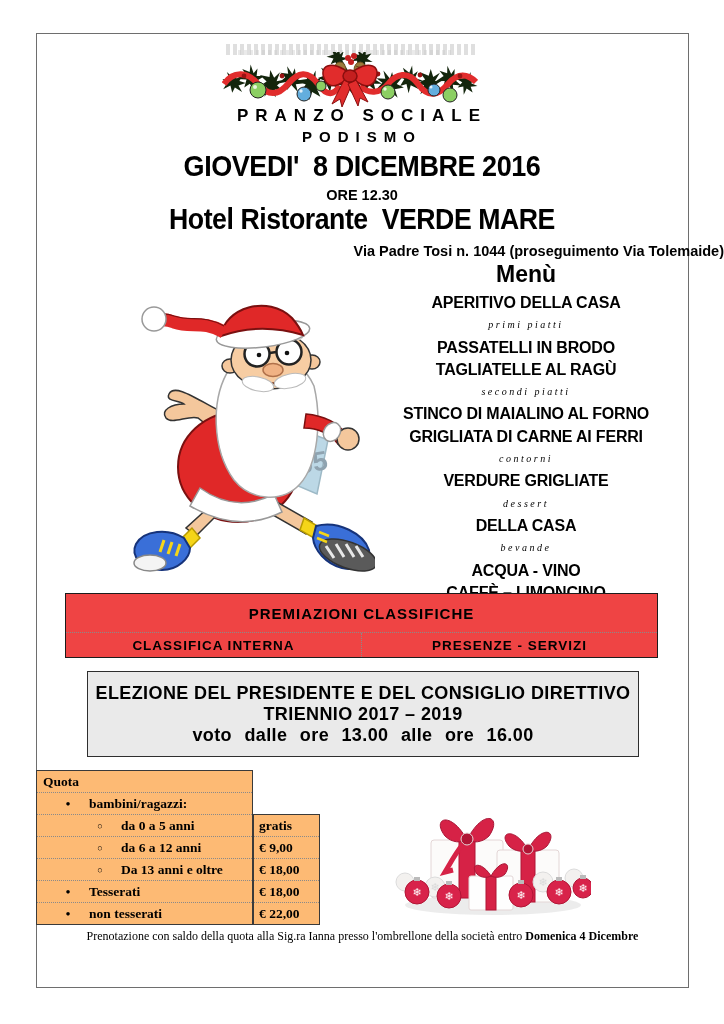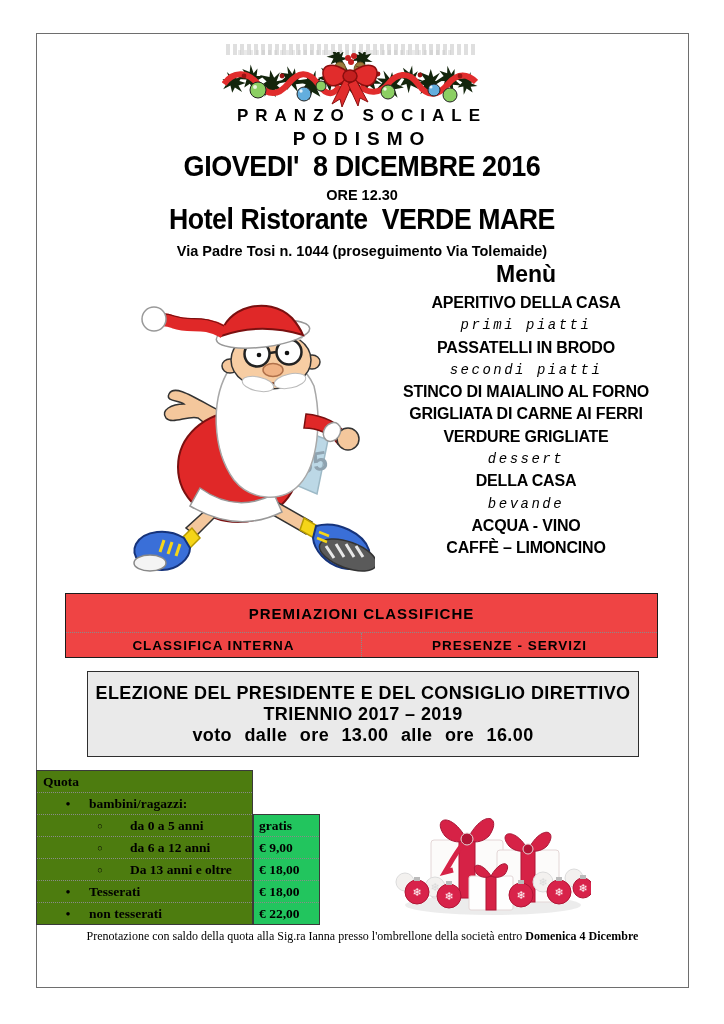--- a/index.html
+++ b/index.html
@@ -10,58 +10,58 @@
   
   .ghost{position:absolute;left:226px;top:44px;width:252px;height:11px;opacity:.45;
          background:repeating-linear-gradient(90deg,#b9b9b9 0 4px,transparent 4px 7px);
          filter:blur(.6px);}
   .ghost2{position:absolute;left:238px;top:50px;width:215px;height:5px;opacity:.35;
          background:repeating-linear-gradient(90deg,#c4c4c4 0 3px,transparent 3px 6px);
          filter:blur(.6px);}
   .garland{position:absolute;left:222px;top:52px;width:256px;height:56px;}
   .ctr{position:absolute;left:0;width:724px;text-align:center;white-space:pre-wrap;}
   .t-pranzo{top:106px;font-size:17px;font-weight:bold;letter-spacing:7px;}
-  .t-podismo{top:128px;font-size:19px;font-weight:bold;letter-spacing:7px;}
+  .t-podismo{top:128px;font-size:15px;font-weight:bold;letter-spacing:7px;}
   .t-date{top:149px;font-size:30px;font-weight:bold;transform:scaleX(.9);letter-spacing:-.5px;}
   .t-ore{top:187px;font-size:14.5px;font-weight:bold;}
   .t-venue{top:203px;font-size:29px;font-weight:bold;transform:scaleX(.92);letter-spacing:-.5px;}
-  .t-addr{top:243px;font-size:14.5px;font-weight:bold;}
+  .t-addr{top:243px;font-size:14.5px;font-weight:bold;text-align:right;}
   .santa{position:absolute;left:120px;top:282px;width:255px;height:300px;}
   .menu{position:absolute;left:378px;top:261px;width:296px;text-align:center;}
   .menu-title{font-size:23px;font-weight:bold;margin-bottom:4px;}
   .mi{font-size:16px;font-weight:bold;line-height:22.3px;letter-spacing:-.2px;}
-  .mc{font-family:Liberation Mono, monospace;font-style:italic;font-size:14px;
+  .mc{font-family:Liberation Serif, serif;font-style:italic;font-size:10px;
       line-height:22.3px;letter-spacing:2.5px;}
   .prem{position:absolute;left:65px;top:593px;width:593px;height:65px;box-sizing:border-box;
         border:1.5px solid #1c1c1c;display:flex;flex-direction:column;}
   .prem-title{flex:0 0 38px;display:flex;align-items:center;justify-content:center;
         font-size:15px;font-weight:bold;letter-spacing:1px;border-bottom:1px dotted #8a8a8a;}
   .prem-cells{flex:1;display:flex;}
   .prem-cell{flex:1;display:flex;align-items:center;justify-content:center;
         font-size:13.5px;font-weight:bold;letter-spacing:1px;}
   .prem-cell.left{border-right:1px dotted #8a8a8a;}
   .elez{position:absolute;left:87px;top:671px;width:552px;height:86px;box-sizing:border-box;
         border:1.5px solid #2e2e2e;display:flex;flex-direction:column;align-items:center;
         justify-content:center;text-align:center;font-size:18px;font-weight:bold;
         line-height:21px;letter-spacing:.4px;}
   .elez .l3{word-spacing:7px;}
   .quota-labels{position:absolute;left:36px;top:770px;width:217px;height:155px;
-        box-sizing:border-box;border:1px solid #3a3a3a;background:#4d7c0f;display:flex;
+        box-sizing:border-box;border:1px solid #3a3a3a;background:#fdba74;display:flex;
         flex-direction:column;font-family:"Liberation Serif",serif;font-weight:bold;
         font-size:13.5px;}
   .qrow{flex:1;display:flex;align-items:center;}
   .qrow + .qrow{border-top:1px dotted #8a8a8a;}
   .q-head{padding-left:6px;}
   .blt{display:inline-block;text-align:center;}
   .lvl1 .blt{width:14px;margin-left:24px;font-size:13px;}
   .lvl2 .blt{width:14px;margin-left:56px;font-size:9px;}
   .lvl1 .qlab{margin-left:14px;}
-  .lvl2 .qlab{margin-left:23px;}
+  .lvl2 .qlab{margin-left:14px;}
   .quota-prices{position:absolute;left:253px;top:814px;width:67px;height:111px;
-        box-sizing:border-box;border:1px solid #3a3a3a;background:#22c55e;display:flex;
+        box-sizing:border-box;border:1px solid #3a3a3a;background:#fdba74;display:flex;
         flex-direction:column;font-family:"Liberation Serif",serif;font-weight:bold;
         font-size:13.5px;}
   .prow{flex:1;display:flex;align-items:center;padding-left:5px;}
   .prow + .prow{border-top:1px dotted #8a8a8a;}
   .gifts{position:absolute;left:393px;top:792px;width:198px;height:128px;}
   .footer{position:absolute;left:36px;top:929px;width:653px;text-align:center;
         font-family:"Liberation Serif",serif;font-size:12px;}
 </style>
 </head>
 <body>
@@ -184,23 +184,25 @@
       <circle cx="228" cy="157" r="11" fill="#f4c79c"></circle>
       <ellipse cx="212" cy="150" rx="8" ry="10" transform="rotate(35 212 150)" fill="#fff" stroke="#999"></ellipse>
     </g>
   </svg>
 
   <div class="menu">
     <div class="menu-title">Menù</div>
     <div class="mi">APERITIVO DELLA CASA</div>
     <div class="mc">primi piatti</div>
     <div class="mi">PASSATELLI IN BRODO</div>
+    <div class="mi">TAGLIATELLE AL RAGÙ</div>
     <div class="mc">secondi piatti</div>
     <div class="mi">STINCO DI MAIALINO AL FORNO</div>
     <div class="mi">GRIGLIATA DI CARNE AI FERRI</div>
+    <div class="mc">contorni</div>
     <div class="mi">VERDURE GRIGLIATE</div>
     <div class="mc">dessert</div>
     <div class="mi">DELLA CASA</div>
     <div class="mc">bevande</div>
     <div class="mi">ACQUA - VINO</div>
     <div class="mi">CAFFÈ – LIMONCINO</div>
   </div>
 
   <div class="prem" style="background:#ef4444">
     <div class="prem-title">PREMIAZIONI CLASSIFICHE</div>

